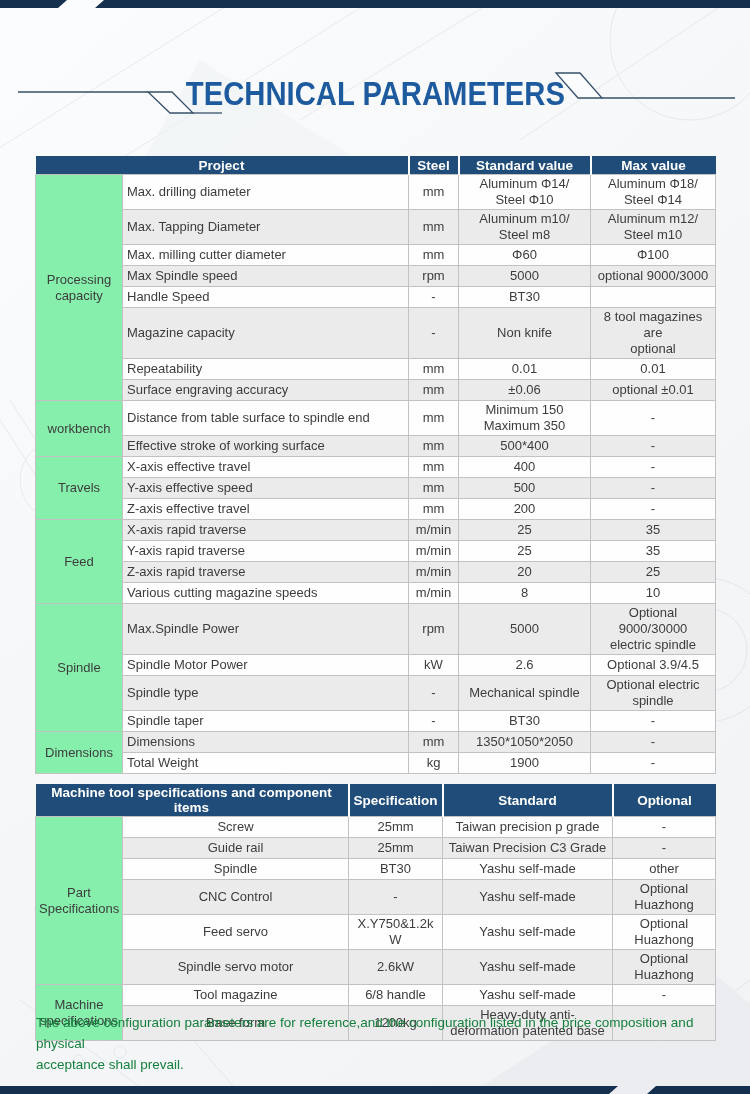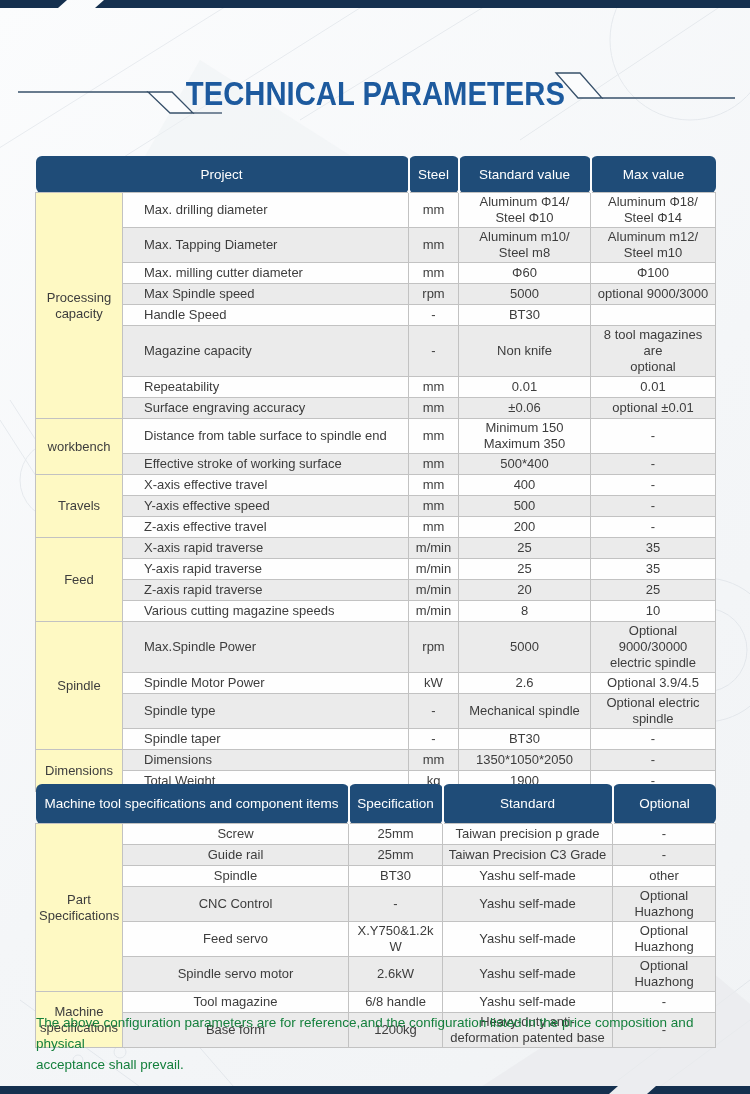--- a/index.html
+++ b/index.html
@@ -28,33 +28,33 @@
 
   
   table.spec{
     position:absolute;left:35px;width:680px;
     border-collapse:collapse;table-layout:fixed;
     background:transparent;
   }
   #table1{top:156px;}
   #table2{top:784px;}
   table.spec thead th{
-    background:#1f4c78;color:#ffffff;font-weight:normal;
-    font-size:13.5px;padding:10px 2px;height:16px;line-height:15px;border-radius:6px;
+    background:#1f4c78;color:#ffffff;font-weight:bold;
+    font-size:13.5px;padding:1px 2px;height:16px;line-height:15px;
   }
   #table2 thead th{height:19px;}
   table.spec thead th + th{border-left:2px solid #fbfcfd;}
   table.spec td{
     border:1px solid #c2c2c2;
     font-size:13px;color:#3d3d3d;text-align:center;
     padding:1px 3px;line-height:16px;height:18px;
     white-space:pre-line;overflow:hidden;
   }
-  #table1 td.c0{text-align:left;padding-left:21px;}
-  table.spec td.cat{background:#fef9c3;}
+  #table1 td.c0{text-align:left;padding-left:4px;}
+  table.spec td.cat{background:#86efac;}
   table.spec tr.row-a td:not(.cat){background:#fefefe;}
   table.spec tr.row-b td:not(.cat){background:#ebebeb;}
 
   
   .footnote{
     position:absolute;left:36px;top:1012px;width:706px;
     font-size:13.5px;line-height:21px;color:#15803d;
     white-space:pre-line;
   }
 </style>

